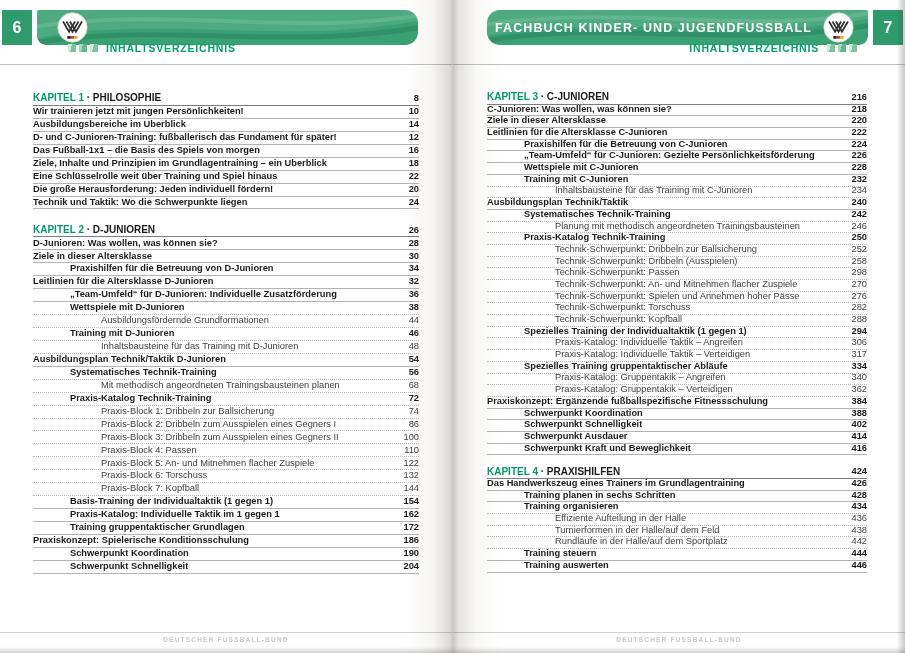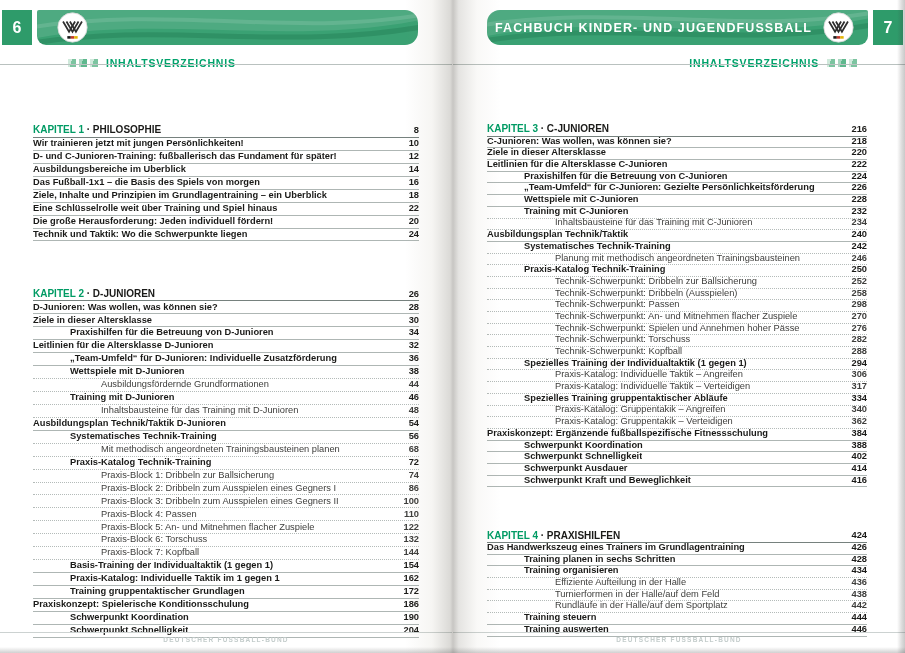--- a/index.html
+++ b/index.html
@@ -18,21 +18,21 @@
   .banner{position:absolute;top:10px;height:35px;background:#3AA173;overflow:hidden;}
   .left .banner{left:37px;right:34px;border-radius:2px 13px 13px 9px;}
   .right .banner{left:34px;right:37px;border-radius:13px 2px 9px 13px;}
   .banner svg.swoosh{position:absolute;left:0;top:0;width:100%;height:100%;}
   .banner .title{position:absolute;right:56px;top:0;height:35px;display:flex;align-items:center;
     color:#fff;font-weight:bold;font-size:12.5px;letter-spacing:1.1px;white-space:nowrap;}
   .logo{position:absolute;top:2px;width:31px;height:31px;}
   .left .banner .logo{left:20px;}
   .right .banner .logo{right:14px;}
 
-  .subheader{position:absolute;top:56px;height:14px;left:0;right:0;display:flex;align-items:center;}
+  .subheader{position:absolute;top:41px;height:14px;left:0;right:0;display:flex;align-items:center;}
   .left .subheader{justify-content:flex-start;padding-left:60px;}
   .right .subheader{justify-content:flex-end;padding-right:40px;}
   .toc-heading{color:#00A26B;font-weight:bold;font-size:10.5px;letter-spacing:.8px;white-space:nowrap;}
   .squares{display:inline-flex;gap:3px;margin:0 8px;}
   .sq{width:8px;height:8px;display:inline-block;}
   .sq1{background:linear-gradient(105deg,#cfe9db 40%,#7cc4a0 40%);}
   .sq2{background:linear-gradient(105deg,#a8d7c0 40%,#5fb88e 40%);}
   .sq3{background:linear-gradient(105deg,#cfe9db 40%,#7cc4a0 40%);}
   .rule{position:absolute;top:64px;left:0;right:0;height:1px;background:#b9c1bf;}
 
@@ -42,24 +42,24 @@
   .right .toc{left:34px;right:38px;}
   .toc-row{display:flex;align-items:flex-end;justify-content:space-between;
     font-size:9.3px;color:#1a1a18;line-height:1.05;}
   .left .toc-row{height:12.95px;}
   .right .toc-row{height:11.7px;}
   .toc-row .t{white-space:nowrap;overflow:hidden;}
   .toc-row .p{font-weight:bold;margin-left:6px;}
   .toc-row.b0 .t,.toc-row.b1 .t{font-weight:bold;}
   .toc-row.l1 .t{padding-left:37px;}
   .toc-row.l2 .t{padding-left:68px;font-weight:normal;color:#3d3d3b;}
-  .toc-row.l2 .p{font-weight:bold;color:#3d3d3b;}
+  .toc-row.l2 .p{font-weight:normal;color:#3d3d3b;}
   .toc-row{border-bottom:1px solid #aeb6b4;padding-bottom:1px;}
   .toc-row.dotted{border-bottom:1px dotted #b4bbb9;}
-  .toc-row.kapitel{border-bottom:1px solid #76817e;margin-top:32px;}
+  .toc-row.kapitel{border-bottom:1px solid #76817e;}
   .toc-row.kapitel .t{font-weight:bold;font-size:10px;}
   .toc-row.kapitel .kap{color:#009B64;}
   .chapter-gap-left{height:15px;border-bottom:0;}
   .chapter-gap-right{height:12px;border-bottom:0;}
 
   
   .footer{position:absolute;top:632px;left:0;right:0;}
   .footer .fline{height:1px;background:#ccd2d1;}
   .footer .ftext{margin-top:3px;text-align:center;font-size:6.5px;letter-spacing:1.2px;
     color:#c3cccb;font-weight:bold;}
@@ -120,26 +120,26 @@
     <div class="toc" id="toc-left">
         <div class="toc-row kapitel">
           <span class="t"><span class="kap">KAPITEL 1</span> · PHILOSOPHIE</span>
           <span class="p">8</span>
         </div>
         <div class="toc-row l0 b0">
           <span class="t">Wir trainieren jetzt mit jungen Persönlichkeiten!</span>
           <span class="p">10</span>
         </div>
         <div class="toc-row l0 b0">
+          <span class="t">Ausbildungsbereiche im Überblick</span>
+          <span class="p">14</span>
+        </div>
+        <div class="toc-row l0 b0">
           <span class="t">D- und C-Junioren-Training: fußballerisch das Fundament für später!</span>
           <span class="p">12</span>
-        </div>
-        <div class="toc-row l0 b0">
-          <span class="t">Ausbildungsbereiche im Überblick</span>
-          <span class="p">14</span>
         </div>
         <div class="toc-row l0 b0">
           <span class="t">Das Fußball-1x1 – die Basis des Spiels von morgen</span>
           <span class="p">16</span>
         </div>
         <div class="toc-row l0 b0">
           <span class="t">Ziele, Inhalte und Prinzipien im Grundlagentraining – ein Überblick</span>
           <span class="p">18</span>
         </div>
         <div class="toc-row l0 b0">

